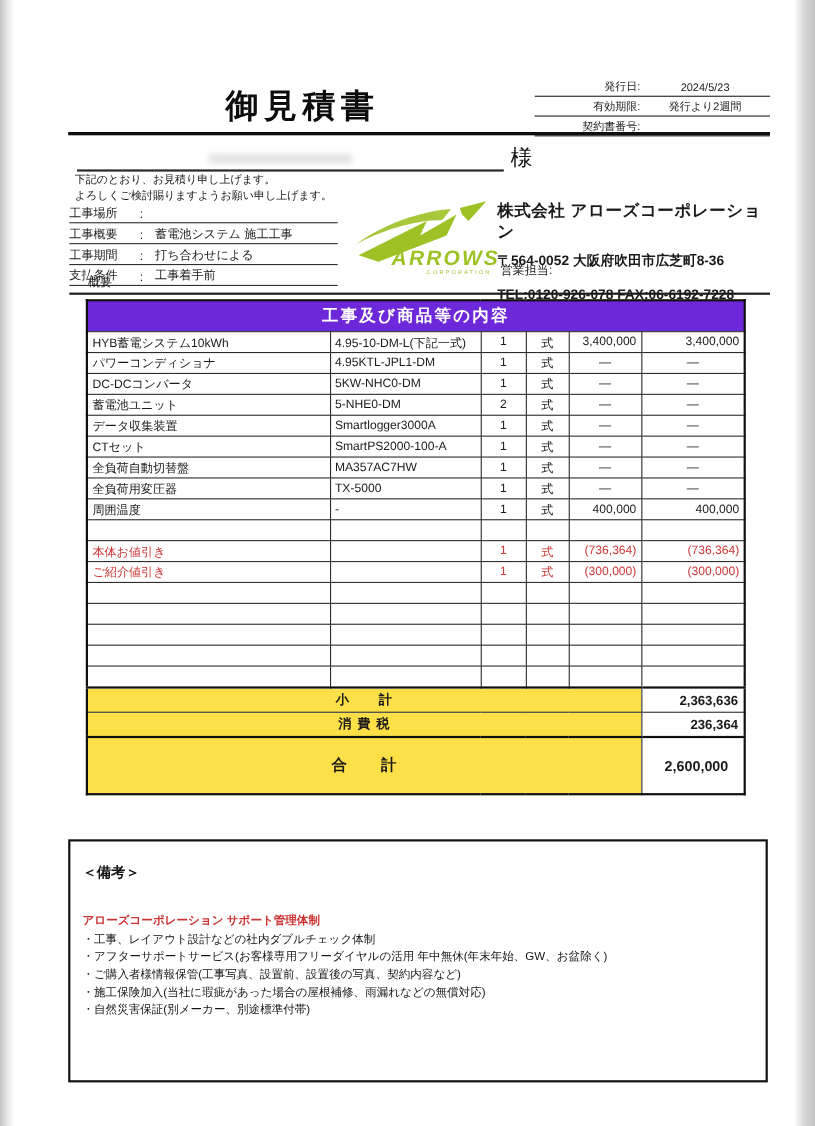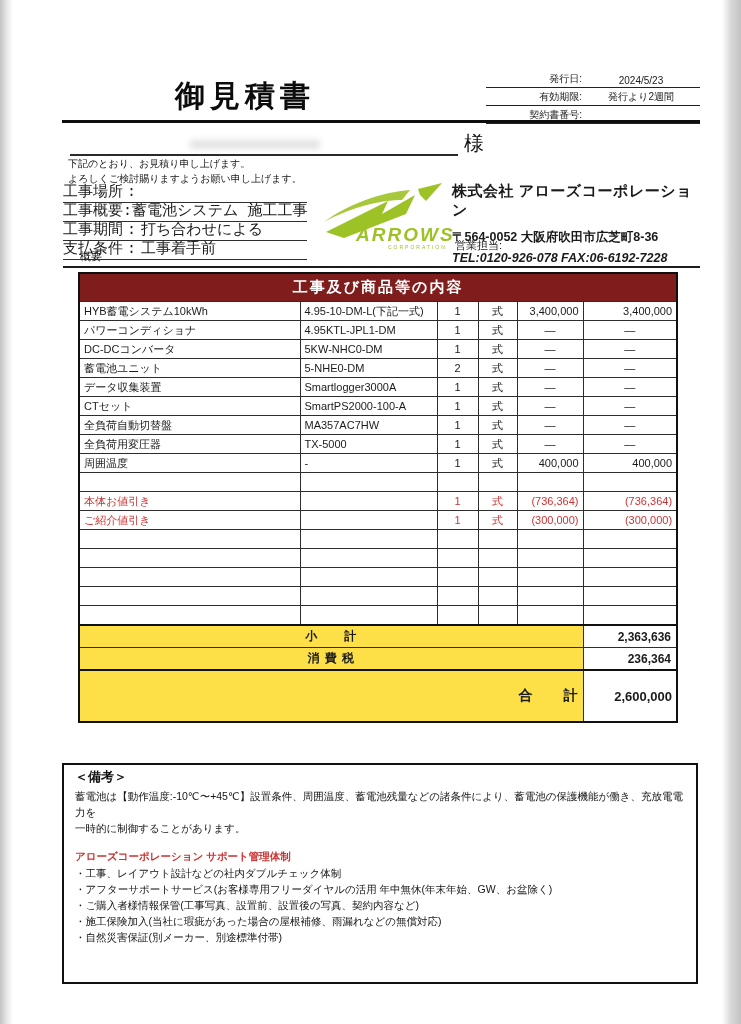--- a/index.html
+++ b/index.html
@@ -7,79 +7,79 @@
     position:relative; width:741px; height:1024px; background:#ffffff;
     font-family:"Liberation Sans","DejaVu Sans",sans-serif; color:#1a1a1a;
     overflow:hidden; margin:0 auto;
   }
   
   .edge-left  { position:absolute; left:0; top:0; width:13px; height:100%;
                 background:linear-gradient(90deg,#c3c3c3,#e9e9e9 55%,#ffffff); }
   .edge-right { position:absolute; right:0; top:0; width:19px; height:100%;
                 background:linear-gradient(90deg,#ffffff,#d9d9d9 45%,#c2c2c2); }
 
-  .title { position:absolute; top:76px; left:175px; width:170px; text-align:left;
+  .title { position:absolute; top:76px; left:175px; width:170px; text-align:right;
            font-size:30px; font-weight:bold; letter-spacing:5px; color:#0c0c0c; }
 
   .issue { position:absolute; top:70px; left:486px; width:214px; font-size:10px; }
   .issue-row { display:flex; align-items:flex-end; height:16px; border-bottom:1px solid #222; padding-bottom:1px; }
   .issue-label { width:96px; text-align:right; white-space:pre; }
   .issue-value { flex:1; text-align:center; }
 
   .thick-rule { position:absolute; top:120px; left:62px; width:638px; height:3px; background:#0e0e0e; }
 
   .recipient { position:absolute; top:128px; left:70px; width:388px; height:26px; border-bottom:2px solid #2a2a2a; }
   .recipient-suffix { position:absolute; right:-26px; bottom:-3px; font-size:20px; color:#111; }
   .smudge { position:absolute; background:#8f8f8f; opacity:.25; filter:blur(3px); border-radius:2px; }
   .smudge.rcpt { left:120px; bottom:5px; width:130px; height:9px; }
 
   .greeting { position:absolute; top:156px; left:68px; font-size:10px; line-height:15px; color:#141414; }
 
-  .project { position:absolute; top:184px; left:63px; width:244px; font-size:15px;font-family:Liberation Mono, monospace; }
+  .project { position:absolute; top:184px; left:63px; width:244px; font-size:11px; }
   .info-row { position:relative; display:flex; align-items:flex-end; height:17px; border-bottom:1px solid #2f2f2f; padding-bottom:1px; }
   .info-label { width:64px; white-space:pre; }
   .info-colon { width:14px; }
   .info-value { flex:1; white-space:nowrap; }
 
   .logo { position:absolute; top:180px; left:318px; width:142px; height:72px; }
 
   .company { position:absolute; top:182px; left:452px; width:252px; }
   .company-name { font-size:15px; font-weight:bold; letter-spacing:.5px; }
   .company-addr { font-size:12.5px; font-weight:bold; margin-top:9px; }
-  .company-tel  { font-size:12.5px; font-weight:bold; margin-top:5px;font-style:italic; }
+  .company-tel  { font-size:12.5px; font-weight:bold; margin-top:15px; }
 
   .summary { position:absolute; top:246px; left:63px; width:637px; height:20px; border-bottom:2px solid #1c1c1c; font-size:11px; }
   .summary-label { position:absolute; left:17px; bottom:2px; }
   .summary-value { position:absolute; left:80px; bottom:2px; }
   .summary-sales { position:absolute; left:392px; bottom:13px; }
 
   table.quote { position:absolute; top:272px; left:78px; width:598px;
                 border-collapse:collapse; table-layout:fixed; font-size:11px;
                 border:2px solid #101010; }
   table.quote td, table.quote th { border:1px solid #2d2d2d; overflow:hidden; white-space:nowrap; }
-  .band-cell { background:#7f1d1d; color:#fff; font-weight:bold; font-size:15px;
+  .band-cell { background:#6d28d9; color:#fff; font-weight:bold; font-size:15px;
                text-align:center; height:25px; letter-spacing:2px; border:1px solid #101010; }
   table.quote thead th.colhead { height:19px; font-size:11.5px; background:#fff; font-weight:bold; text-align:center; }
   table.quote tbody td { height:18px; padding:0 4px; }
   td.c-qty, td.c-unit { text-align:center; padding:0 !important; }
   td.c-price, td.c-amount { text-align:right; }
   td.dash { text-align:center !important; }
   tr.red td { color:#cc3333; }
   tfoot td { font-weight:bold; }
   tfoot .label-cell { background:#fde047; text-align:center; letter-spacing:1px; }
   tr.subtotal td, tr.tax td { height:21px; font-size:12px; padding:0 5px; }
   tr.subtotal td { border-top:2px solid #101010; }
-  tr.total td { height:50px; font-size:14px; border-top:2px solid #101010; padding:0 4px;text-align:right; }
+  tr.total td { height:50px; font-size:14px; border-top:2px solid #101010; padding:0 14px; }
   tr.total td.c-amount { font-size:13px; }
 
   .notes { position:absolute; top:763px; left:62px; width:636px; height:221px;
-           border:2px solid #101010; box-sizing:border-box; padding:4px 11px;
+           border:2px solid #101010; box-sizing:border-box; padding:20px 11px;
            font-size:10.5px; line-height:16px; color:#141414; }
   .notes-title { font-size:13px; font-weight:bold; margin-bottom:3px; }
-  .support-title { color:#cc3333; font-weight:bold; margin-top:12px; margin-bottom:1px; }
+  .support-title { color:#cc3333; font-weight:bold; margin-top:28px; margin-bottom:1px; }
 </style>
 </head>
 <body>
 
 <div class="sheet">
 
   <div class="title">御見積書</div>
 
   <div class="issue">
 
@@ -318,25 +318,20 @@
       </tr>
       <tr class="total">
         <td class="label-cell" colspan="5">合　　計</td>
         <td class="c-amount">2,600,000</td>
       </tr>
     </tfoot>
   </table>
 
   <div class="notes">
     <div class="notes-title">＜備考＞</div>
-    <div>
-
-    <div>蓄電池は【動作温度:-10℃〜+45℃】設置条件、周囲温度、蓄電池残量などの諸条件により、蓄電池の保護機能が働き、充放電電力を</div>
-        <div>一時的に制御することがあります。</div>
-      </div>
     <div class="support-title">アローズコーポレーション サポート管理体制</div>
     <div>
 
     <div>・工事、レイアウト設計などの社内ダブルチェック体制</div>
         <div>・アフターサポートサービス(お客様専用フリーダイヤルの活用 年中無休(年末年始、GW、お盆除く)</div>
         <div>・ご購入者様情報保管(工事写真、設置前、設置後の写真、契約内容など)</div>
         <div>・施工保険加入(当社に瑕疵があった場合の屋根補修、雨漏れなどの無償対応)</div>
         <div>・自然災害保証(別メーカー、別途標準付帯)</div>
       </div>
   </div>

